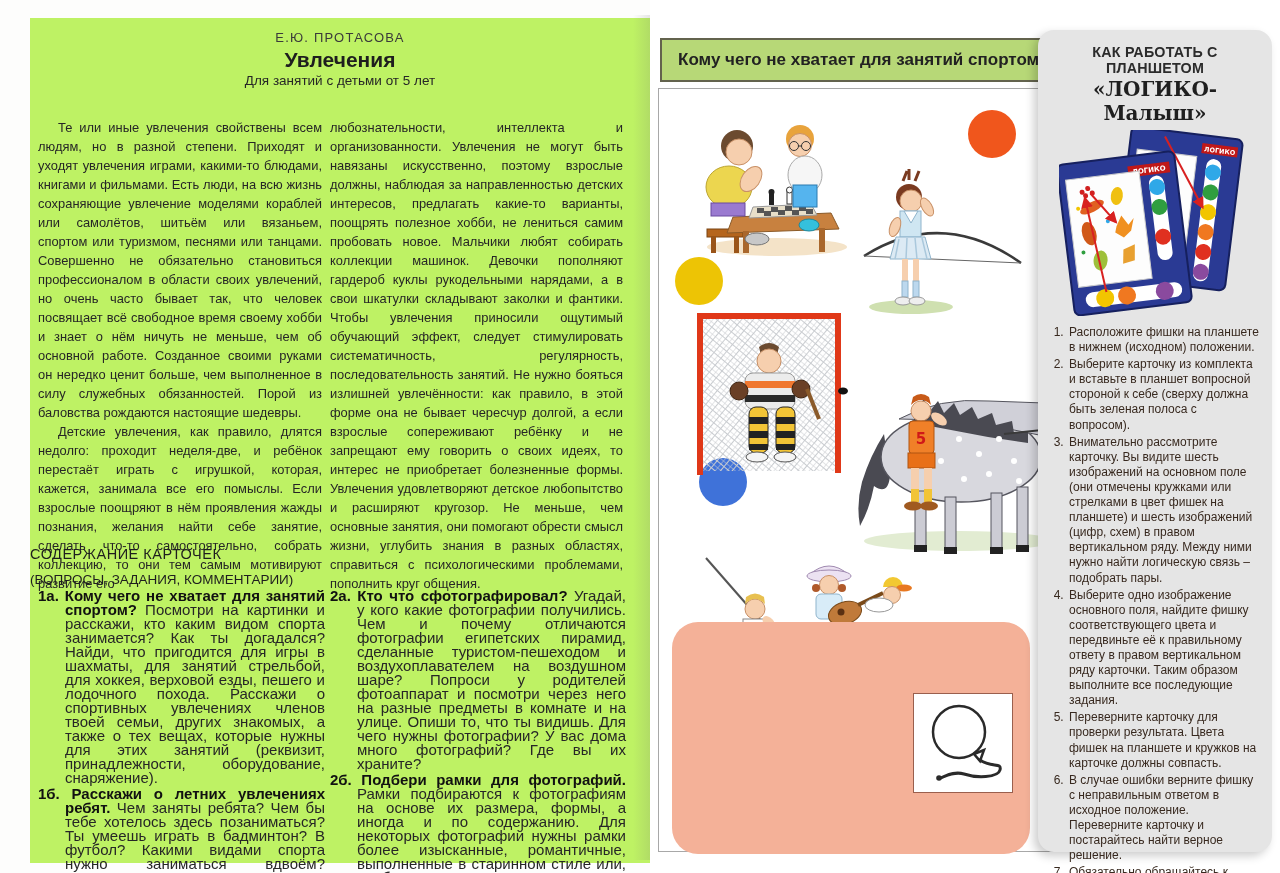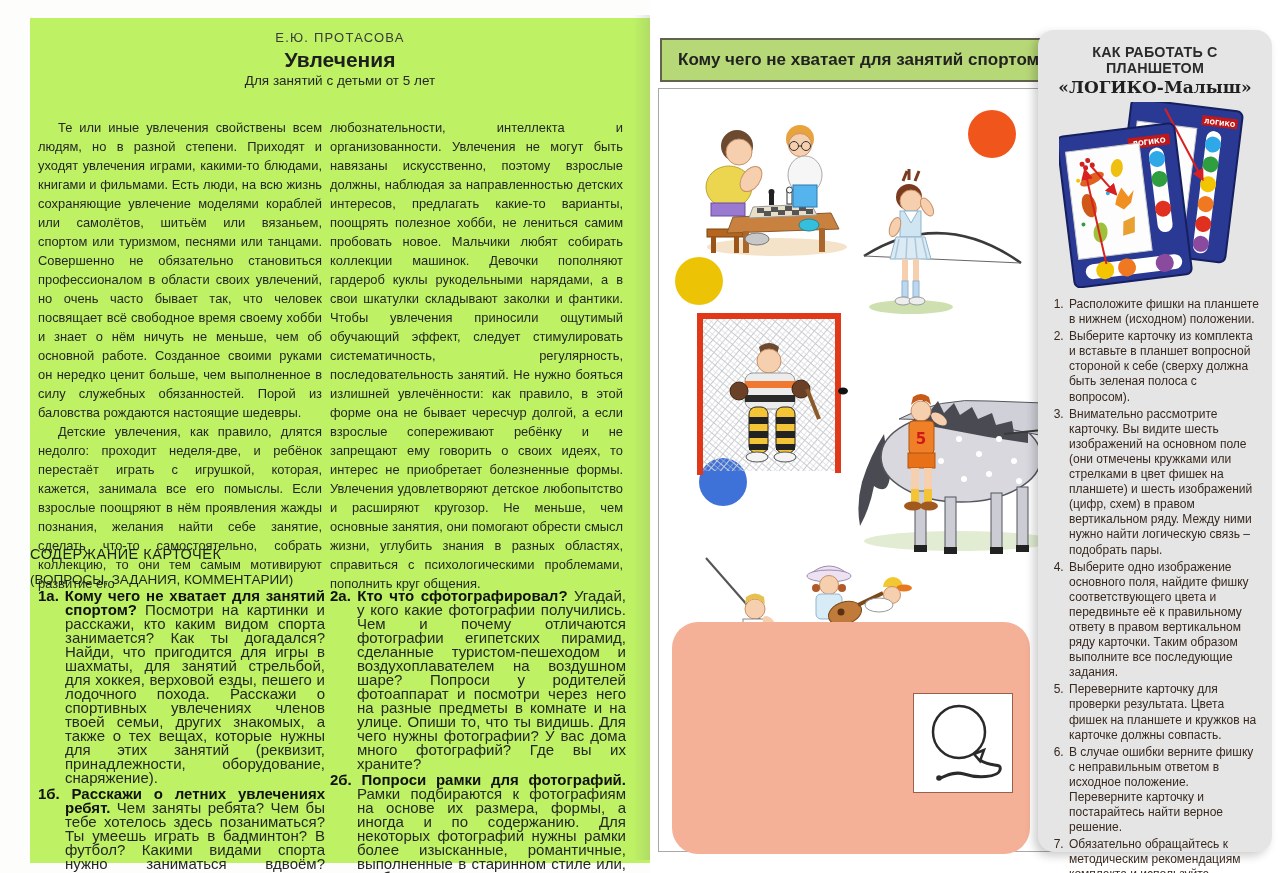--- a/index.html
+++ b/index.html
@@ -42,21 +42,21 @@
   .flap{position:absolute;left:22px;top:622px;width:358px;height:232px;background:#f4b198;
         border-radius:26px;z-index:3;}
   .balloon-box{position:absolute;left:241px;top:71px;width:98px;height:98px;background:#fff;
                border:1px solid #9a5f4d;}
 
   
   .panel{position:absolute;left:388px;top:30px;width:234px;height:822px;background:#e5e5e5;
          border-radius:16px;box-shadow:-4px 4px 10px rgba(0,0,0,.2);z-index:4;
          padding:14px 12px;box-sizing:border-box;}
   .p-title1{text-align:center;font-weight:bold;font-size:14.3px;color:#2b2b2b;letter-spacing:.2px;}
-  .p-title2{text-align:center;font-weight:bold;font-size:17px;color:#1f1f1f;
+  .p-title2{text-align:center;font-weight:bold;font-size:20px;color:#1f1f1f;
             font-family:"DejaVu Serif","Liberation Serif",serif;margin-top:1px;}
   .tablet-wrap{height:188px;display:flex;justify-content:center;margin-top:5px;}
   ol.steps{margin:7px 0 0 0;padding-left:17px;font-size:12px;line-height:15.1px;color:#38291f;}
   ol.steps li{margin-bottom:2px;padding-left:2px;}
 </style>
 </head>
 <body>
 
 <div class="page left-page">
   <div class="lp-header">
@@ -77,21 +77,21 @@
     <div class="h1">СОДЕРЖАНИЕ КАРТОЧЕК</div>
     <div class="h2">(ВОПРОСЫ, ЗАДАНИЯ, КОММЕНТАРИИ)</div>
   </div>
 
   <div class="cards-col cards-a">
     <p class="card-item"><b><span>1а.</span> <span>Кому чего не хватает для занятий спортом?</span></b> <span>Посмотри на картинки и расскажи, кто каким видом спорта занимается? Как ты догадался? Найди, что пригодится для игры в шахматы, для занятий стрельбой, для хоккея, верховой езды, пешего и лодочного похода. Расскажи о спортивных увлечениях членов твоей семьи, других знакомых, а также о тех вещах, которые нужны для этих занятий (реквизит, принадлежности, оборудование, снаряжение).</span></p>
     <p class="card-item"><b><span>1б.</span> <span>Расскажи о летних увлечениях ребят.</span></b> <span>Чем заняты ребята? Чем бы тебе хотелось здесь позаниматься? Ты умеешь играть в бадминтон? В футбол? Какими видами спорта нужно заниматься вдвоём? Рисование – это тоже спорт? Назови разные виды спорта, которыми можно заниматься зимой. Есть ли такой спорт, которым можно заниматься в помещении?</span></p>
   </div>
   <div class="cards-col cards-b">
     <p class="card-item"><b><span>2а.</span> <span>Кто что сфотографировал?</span></b> <span>Угадай, у кого какие фотографии получились. Чем и почему отличаются фотографии египетских пирамид, сделанные туристом-пешеходом и воздухоплавателем на воздушном шаре? Попроси у родителей фотоаппарат и посмотри через него на разные предметы в комнате и на улице. Опиши то, что ты видишь. Для чего нужны фотографии? У вас дома много фотографий? Где вы их храните?</span></p>
-    <p class="card-item"><b><span>2б.</span> <span>Попроси рамки для фотографий.</span></b> <span>Рамки подбираются к фотографиям на основе их размера, формы, а иногда и по содержанию. Для некоторых фотографий нужны рамки более изысканные, романтичные, выполненные в старинном стиле или, наоборот, ультрасовременные. Возьми несколько семейных фотографий и сделай к ним рамки. Какие</span></p>
+    <p class="card-item"><b><span>2б.</span> <span>Подбери рамки для фотографий.</span></b> <span>Рамки подбираются к фотографиям на основе их размера, формы, а иногда и по содержанию. Для некоторых фотографий нужны рамки более изысканные, романтичные, выполненные в старинном стиле или, наоборот, ультрасовременные. Возьми несколько семейных фотографий и сделай к ним рамки. Какие</span></p>
   </div>
 </div>
 
 <div class="gutter"></div>
 
 <div class="page right-page">
 
   <div class="ill-card">
     <svg width="468" height="760" viewBox="0 0 468 760" style="position:absolute;left:0;top:0;">
       <defs>

